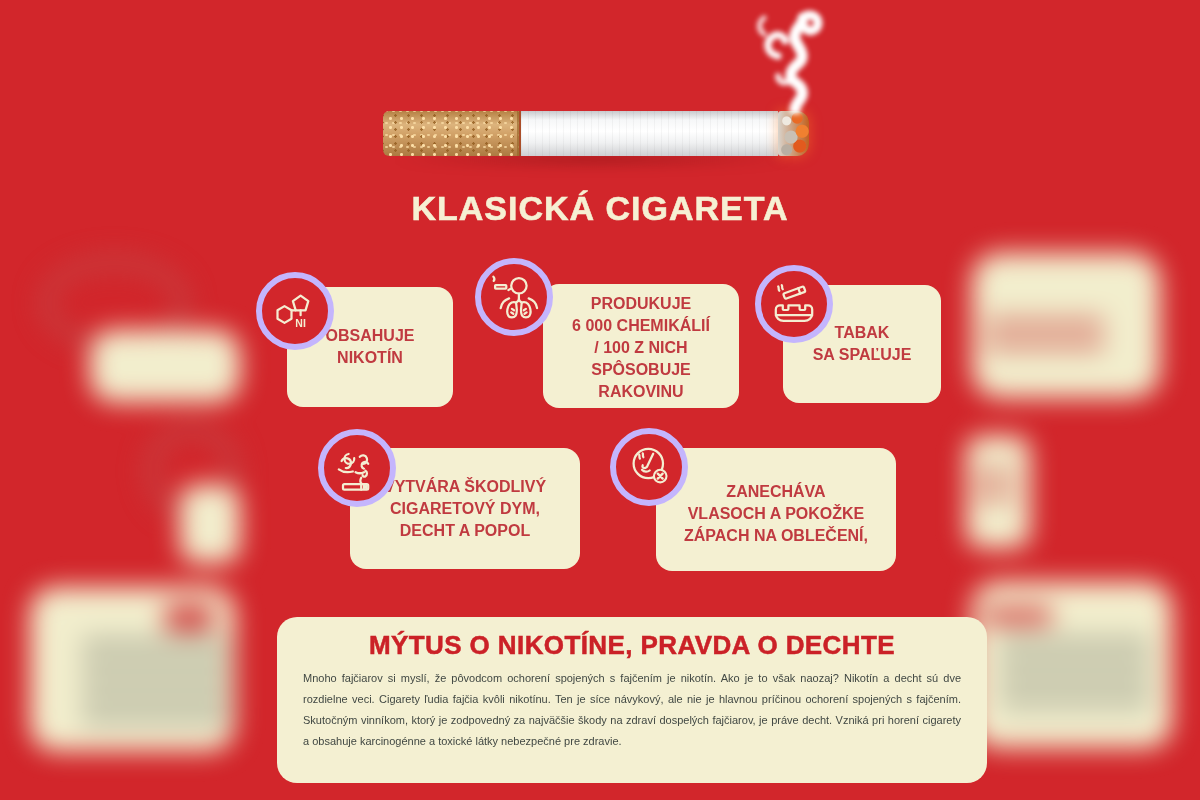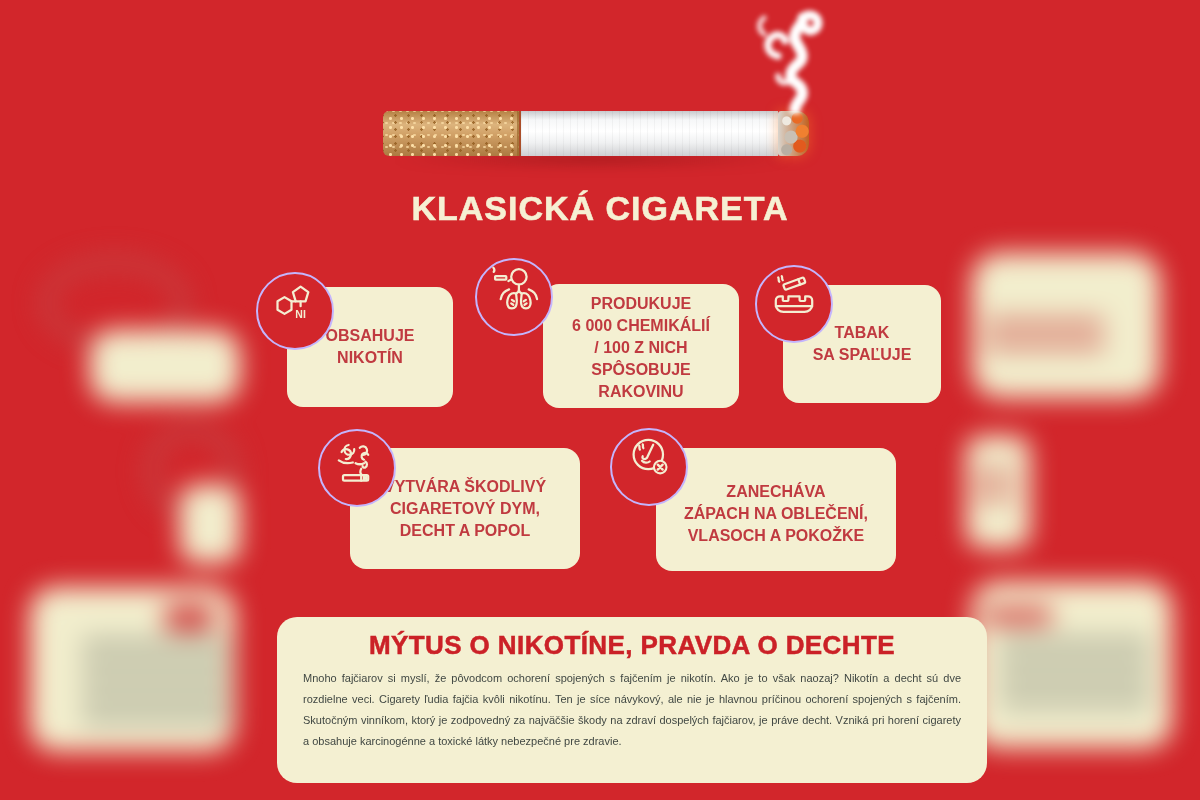--- a/index.html
+++ b/index.html
@@ -46,21 +46,21 @@
 
   .hero-title{position:absolute;left:230px;top:180px;width:740px;text-align:center;
     color:#f6f0d3;font-size:34px;font-weight:700;letter-spacing:1px;margin-top:9px;-webkit-text-stroke:.6px #f6f0d3;}
 
   
   .card{position:absolute;background:#f4f0d2;border-radius:16px;display:flex;
         align-items:center;justify-content:center;text-align:center;
         color:#c03a40;font-weight:700;font-size:16px;line-height:22px;z-index:1;}
   .card .lines span{display:block;text-align:center;}
   .icon-circle{position:absolute;width:78px;height:78px;border-radius:50%;background:#d2262b;
-        border:2px solid #c4b5fd;box-sizing:border-box;display:flex;justify-content:center;z-index:2;}
+        border:6px solid #c4b5fd;box-sizing:border-box;display:flex;align-items:center;justify-content:center;z-index:2;}
   .icon-svg{width:56px;height:56px;stroke:#f4eed2;fill:none;stroke-width:3.2;stroke-linecap:round;stroke-linejoin:round;}
   .icon-svg text{fill:#f4eed2;stroke:none;font-family:"Liberation Sans",sans-serif;font-weight:700;}
 
   
   .myth-box{position:absolute;left:245px;top:617px;width:710px;height:166px;background:#f4f0d2;
             border-radius:20px;box-sizing:border-box;padding:13px 26px 0 26px;margin-left:32px;}
   .myth-heading{text-align:center;color:#cb2127;font-size:26px;font-weight:700;
                 letter-spacing:.4px;-webkit-text-stroke:.5px #cb2127;}
   .myth-paragraph{margin-top:7px;color:#414843;font-size:11px;line-height:21px;
                   text-align:justify;}
@@ -191,22 +191,22 @@
       <rect x="20" y="63" width="36" height="8" rx="2"></rect>
       <line x1="46" y1="63" x2="46" y2="71"></line>
       <line x1="50" y1="65" x2="50" y2="69"></line>
       <line x1="53" y1="65" x2="53" y2="69"></line>
     </svg>
   </div>
 
   <div class="card" style="left:656px;top:448px;width:240px;height:123px;padding-top:8px;box-sizing:border-box;">
     <div class="lines">
       <span>ZANECHÁVA</span>
+      <span>VLASOCH A POKOŽKE</span>
       <span>ZÁPACH NA OBLEČENÍ,</span>
-      <span>VLASOCH A POKOŽKE</span>
     </div>
   </div>
   <div class="icon-circle" style="left:610px;top:428px;">
     <svg class="icon-svg" viewBox="0 0 80 80" stroke-width="3">
       <circle cx="39" cy="35" r="21"></circle>
       <path d="M46 21 L38 38 c-1 2.5 -2.5 3.5 -4.5 3.5 c-2.5 0 -3.5 -2 -2.5 -4"></path>
       <path d="M30 44 c3 3.5 8 3.5 11 1"></path>
       <path d="M27 28 c-1.5 -2 0 -3.5 -1 -5.5"></path>
       <path d="M32 26 c-1.5 -2 0 -3.5 -1 -5.5"></path>
       <circle cx="56" cy="53" r="9" fill="#d2262b" stroke-width="3"></circle>

